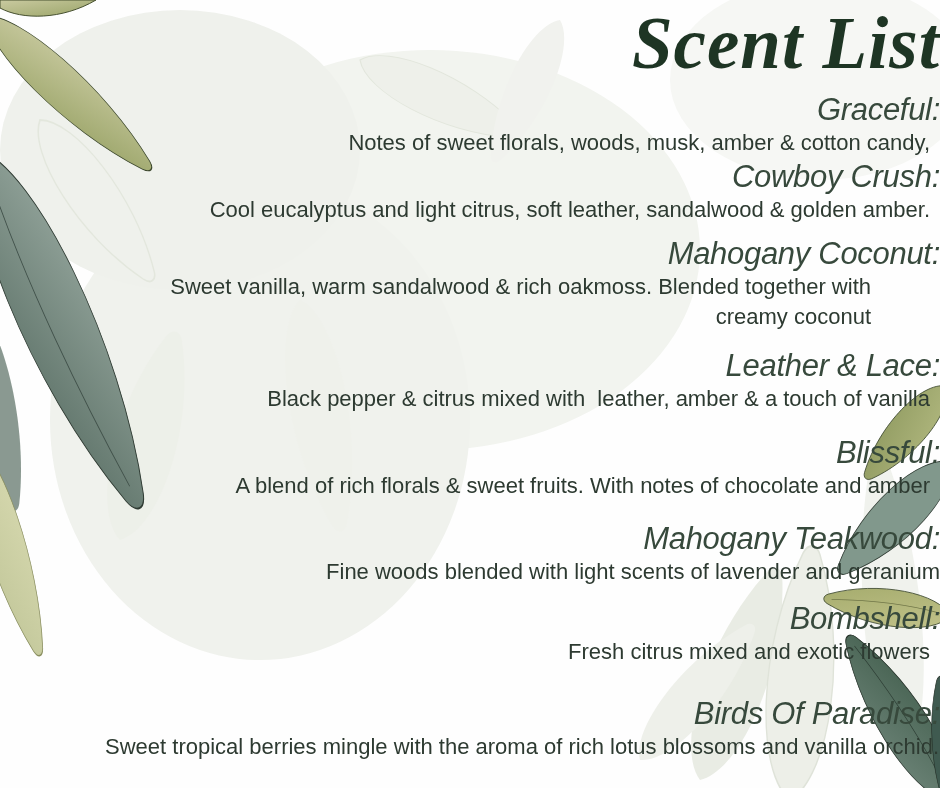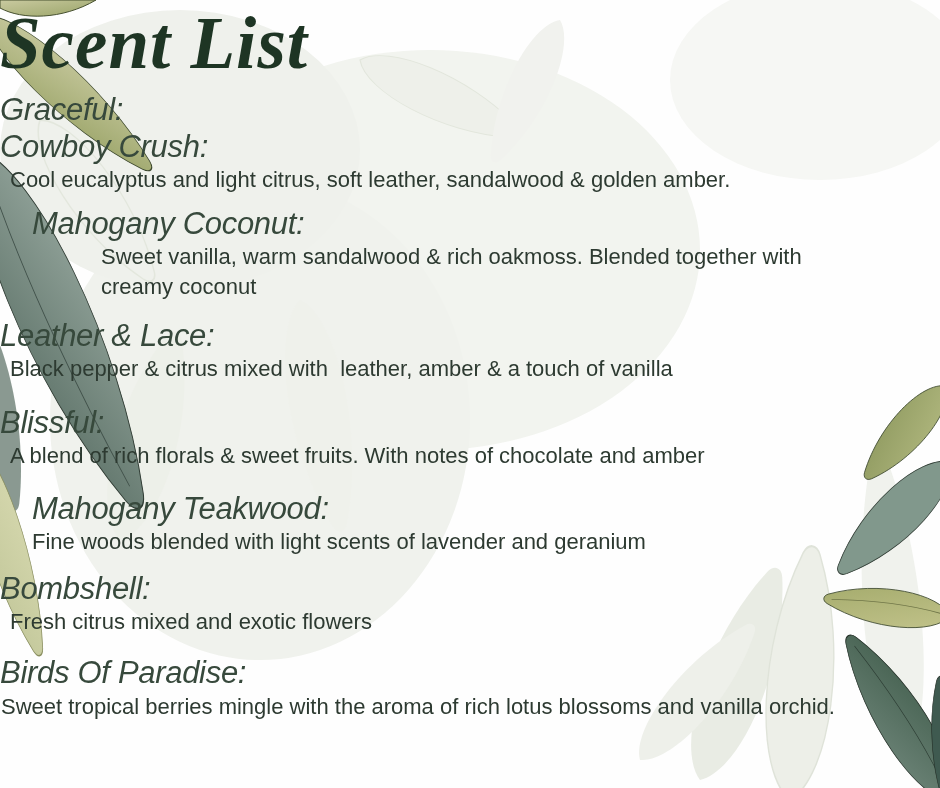--- a/index.html
+++ b/index.html
@@ -13,21 +13,21 @@
   }
   svg.layer { position: absolute; pointer-events: none; }
   .bg-washes { left: 0; top: 0; z-index: 0; }
   .decor-tl { left: 0; top: 0; z-index: 1; }
   .decor-right { right: 0; top: 370px; z-index: 1; }
   .content {
     position: relative;
     z-index: 2;
     width: 100%;
     height: 100%;
-    text-align: left;
+    text-align: right;
   }
   .title {
     margin: 0;
     padding-top: 2px;
     font-family: "Liberation Serif", serif;
     font-style: italic;
     font-weight: 700;
     font-size: 73px;
     line-height: 1.16;
     letter-spacing: 1px;
@@ -52,21 +52,21 @@
     white-space: pre-wrap;
     color: var(--body, #2d3a31);
   }
   .scent-0 { margin-top: 4px; }
   .scent-1 { margin-top: 0; }
   .scent-2 { margin-top: 10px; padding-left: 32px; }
   .scent-3 { margin-top: 15px; }
   .scent-4 { margin-top: 20px; }
   .scent-5 { margin-top: 19px; padding-left: 32px; }
   .scent-6 { margin-top: 13px; }
-  .scent-7 { margin-top: 17px; }
+  .scent-7 { margin-top: 28px; }
   .scent-2 .scent-desc { max-width: 770px; }
   .scent-7 .scent-desc { max-width: 938px; }
 </style>
 </head>
 <body>
 
 <div class="page">
 
   <svg class="layer bg-washes" width="940" height="788" viewBox="0 0 940 788">
     <defs>
@@ -133,20 +133,21 @@
     <use href="#leaf" transform="translate(152,432) rotate(-122) scale(2.0,1.25)" fill="url(#gTeal)" stroke="#253129" stroke-width="0.55"></use>
     <use href="#vein" transform="translate(152,432) rotate(-122) scale(2.0,1.25)" stroke="#2c3c33" stroke-width="0.5"></use>
     <use href="#leaf" transform="translate(170,470) rotate(-100) scale(1.7,1.15)" fill="#3f5a50" stroke="#253129" stroke-width="0.55"></use>
   </svg>
 
   <main class="content">
     <h1 class="title">Scent List</h1>
     <section id="scent-sections">
   <div class="scent scent-0">
     <h2 class="scent-name">Graceful:</h2>
+    <p class="scent-desc">Notes of sweet florals, woods, musk, amber &amp; cotton candy,</p>
   </div>
 
   <div class="scent scent-1">
     <h2 class="scent-name">Cowboy Crush:</h2>
     <p class="scent-desc">Cool eucalyptus and light citrus, soft leather, sandalwood &amp; golden amber.</p>
   </div>
 
   <div class="scent scent-2">
     <h2 class="scent-name">Mahogany Coconut:</h2>
     <p class="scent-desc">Sweet vanilla, warm sandalwood &amp; rich oakmoss. Blended together with creamy coconut</p>

